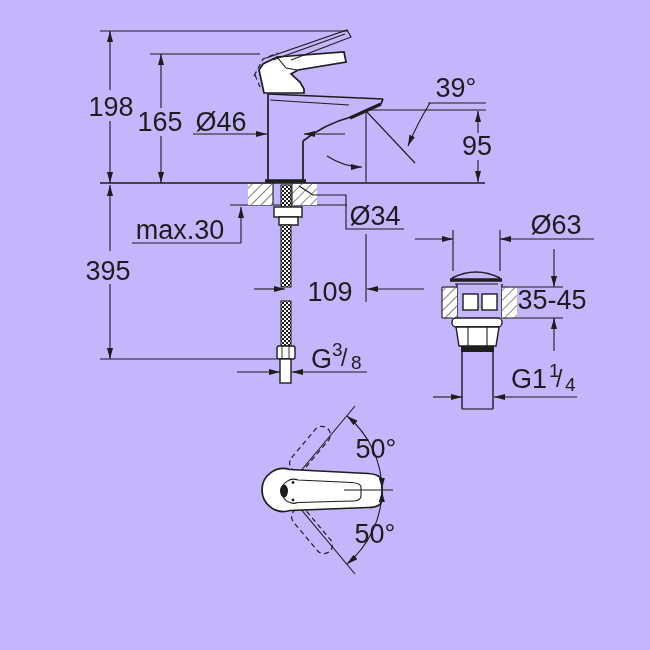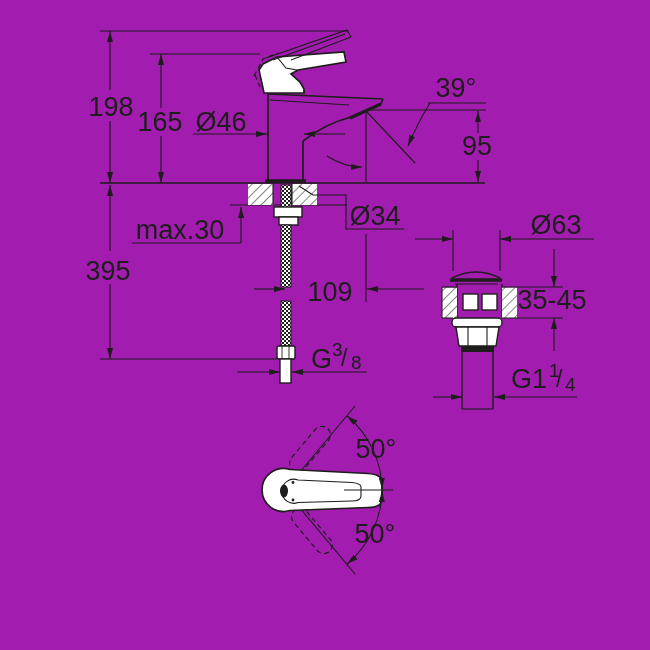--- a/index.html
+++ b/index.html
@@ -1,16 +1,16 @@
 <!DOCTYPE html>
 <html><head>
 <meta charset="utf-8">
 <style>
   html,body{margin:0;padding:0;background:#fff;}
-  .canvas{width:650px;height:650px;background:#a21caf;position:relative;overflow:hidden;}
+  .canvas{width:650px;height:650px;background:#c4b5fd;position:relative;overflow:hidden;}
   svg text{font-family:"Liberation Sans","DejaVu Sans",sans-serif;font-size:27px;fill:#1d1d1b;}
   svg text.frac{font-size:19px;}
   svg text.fslash{font-size:23px;}
   .out{stroke:#1d1d1b;stroke-width:1.7;fill:none;}
   .outf{stroke:#1d1d1b;stroke-width:1.7;fill:#fff;}
   .thin{stroke:#1d1d1b;stroke-width:1.1;fill:none;}
   .med{stroke:#1d1d1b;stroke-width:1.4;fill:none;}
   .medf{stroke:#1d1d1b;stroke-width:1.4;fill:#fff;}
   .bold{stroke:#1d1d1b;stroke-width:3.4;fill:none;}
   .dim{stroke:#1d1d1b;stroke-width:1.1;fill:none;}

